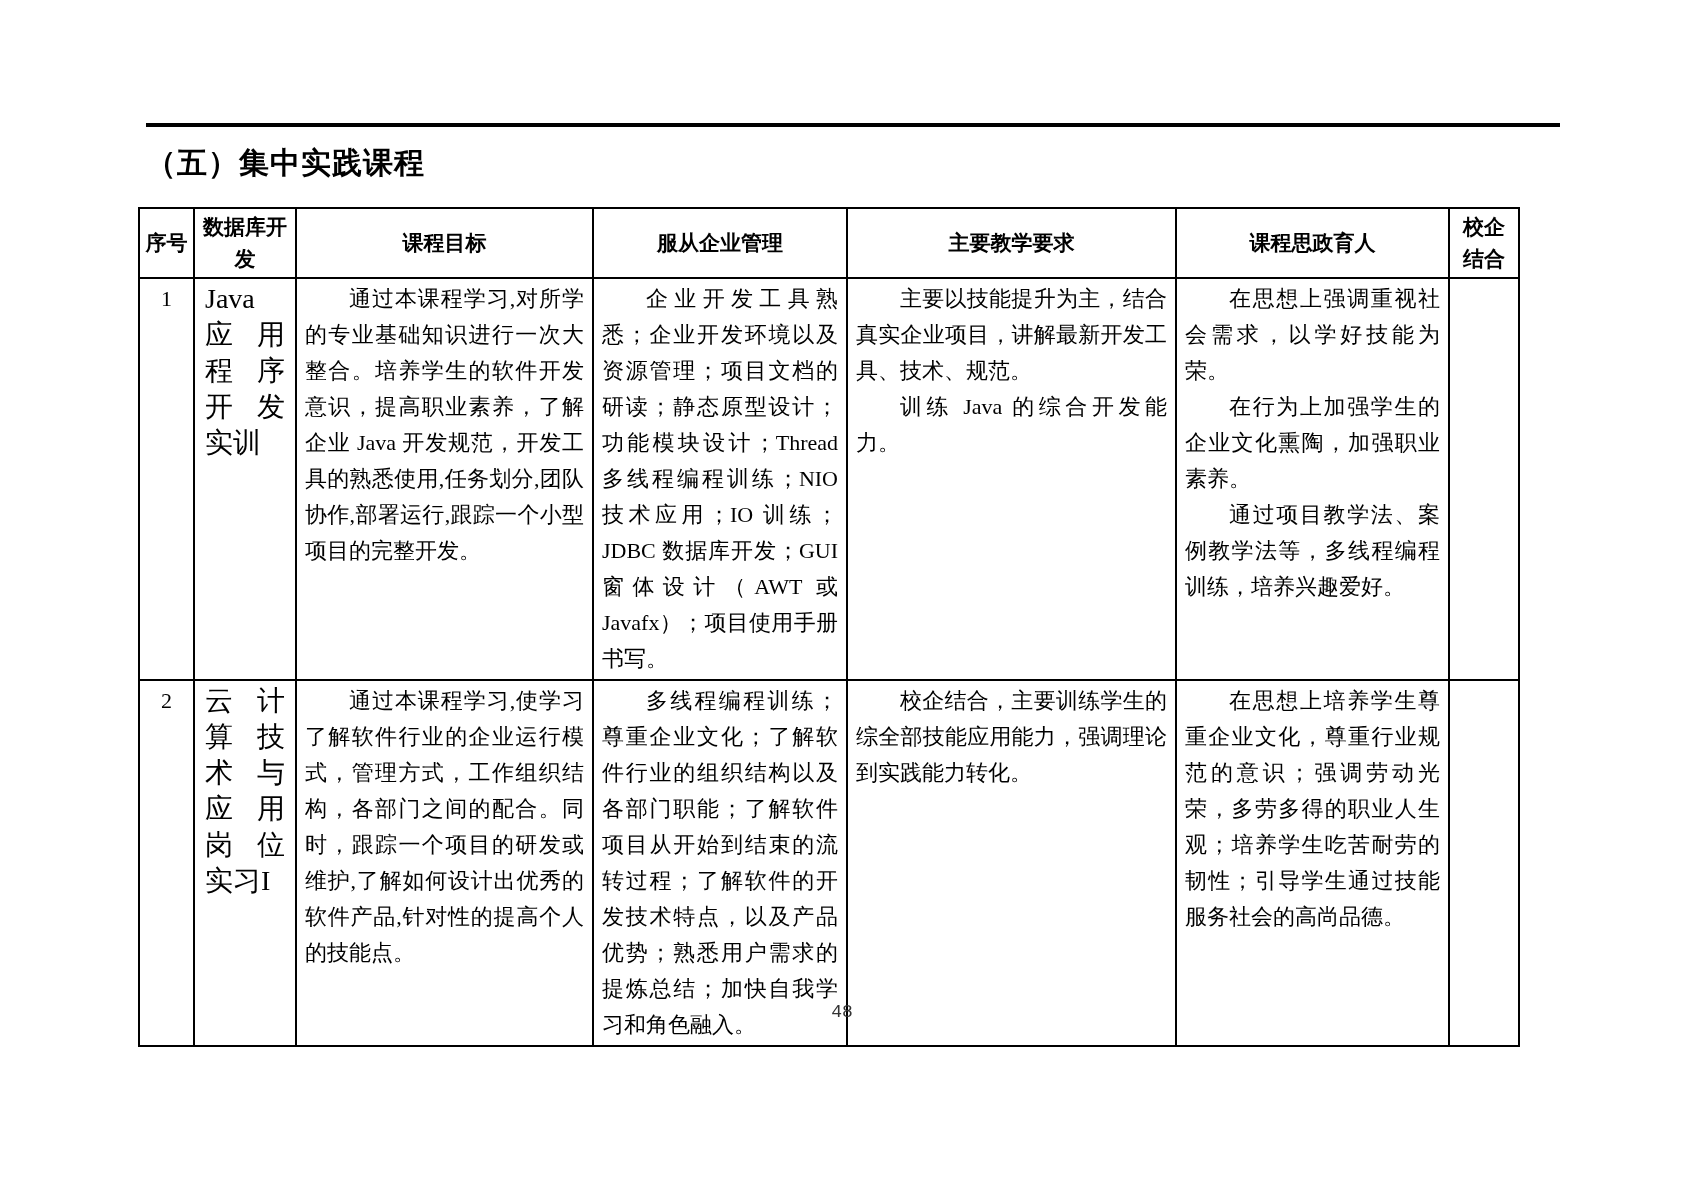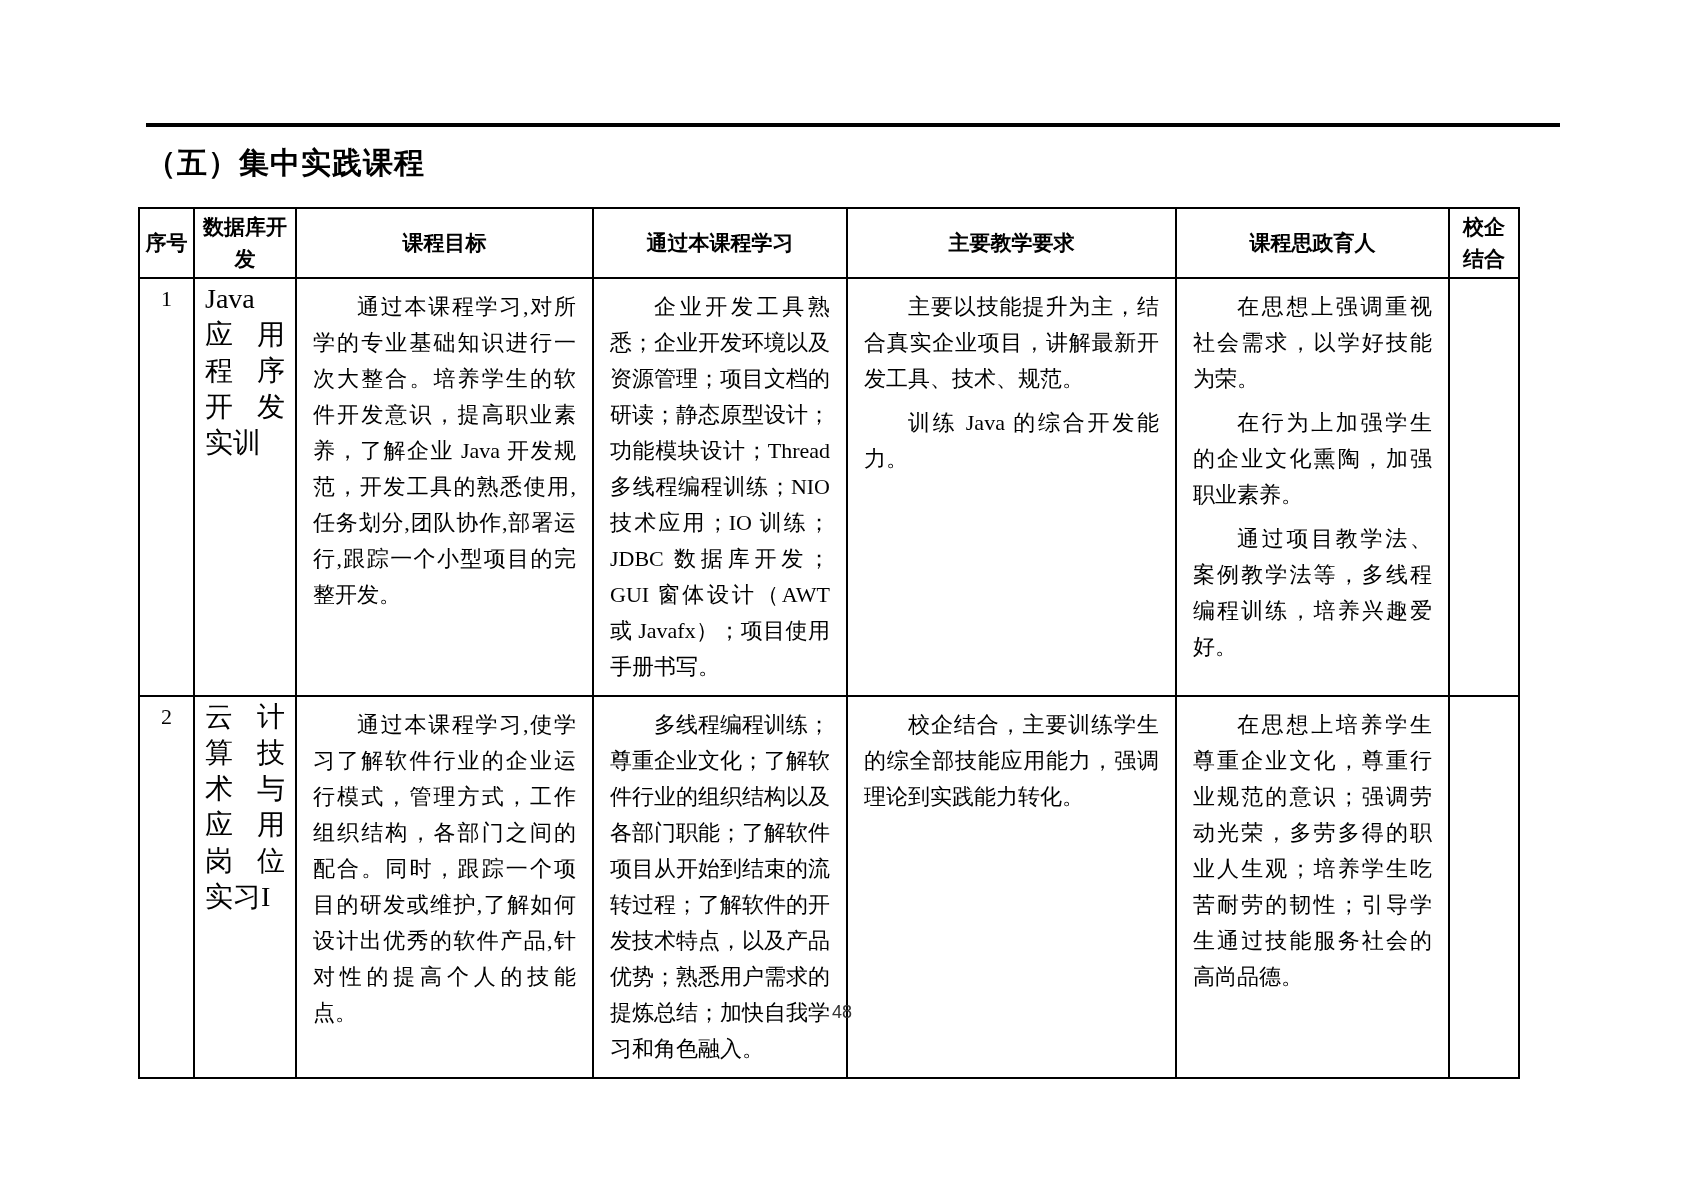--- a/index.html
+++ b/index.html
@@ -72,31 +72,31 @@
     padding: 2px 10px;
     text-align: justify;
   }
   td.cell-text {
     font-size: 22px;
     line-height: 36px;
     padding: 2px 8px;
     text-align: justify;
   }
   td.cell-text p {
-    margin: 8px;
+    margin: 0;
     text-indent: 2em;
     text-align: justify;
   }
   .page-number {
     position: absolute;
     left: 0;
     top: 1002px;
     width: 100%;
     text-align: center;
-    font-family: Liberation Sans, sans-serif;
+    font-family: Liberation Mono, monospace;
     font-size: 18px;
     color: #333;
   }
 </style>
 </head>
 <body>
 
 <div class="top-rule"></div>
 
 <h2 class="section-title">（五）集中实践课程</h2>
@@ -110,21 +110,21 @@
       <col style="width:254px">
       <col style="width:329px">
       <col style="width:273px">
       <col style="width:70px">
     </colgroup>
     <thead>
       <tr>
         <th>序号</th>
         <th>数据库开发</th>
         <th>课程目标</th>
-        <th>通过本课程学习</th>
+        <th>服从企业管理</th>
         <th>主要教学要求</th>
         <th>课程思政育人</th>
         <th>校企结合</th>
       </tr>
     </thead>
     <tbody>
       <tr class="row-1">
         <td class="cell-index">1</td>
         <td class="cell-name">Java 应用程序开发实训</td>
         <td class="cell-text">

